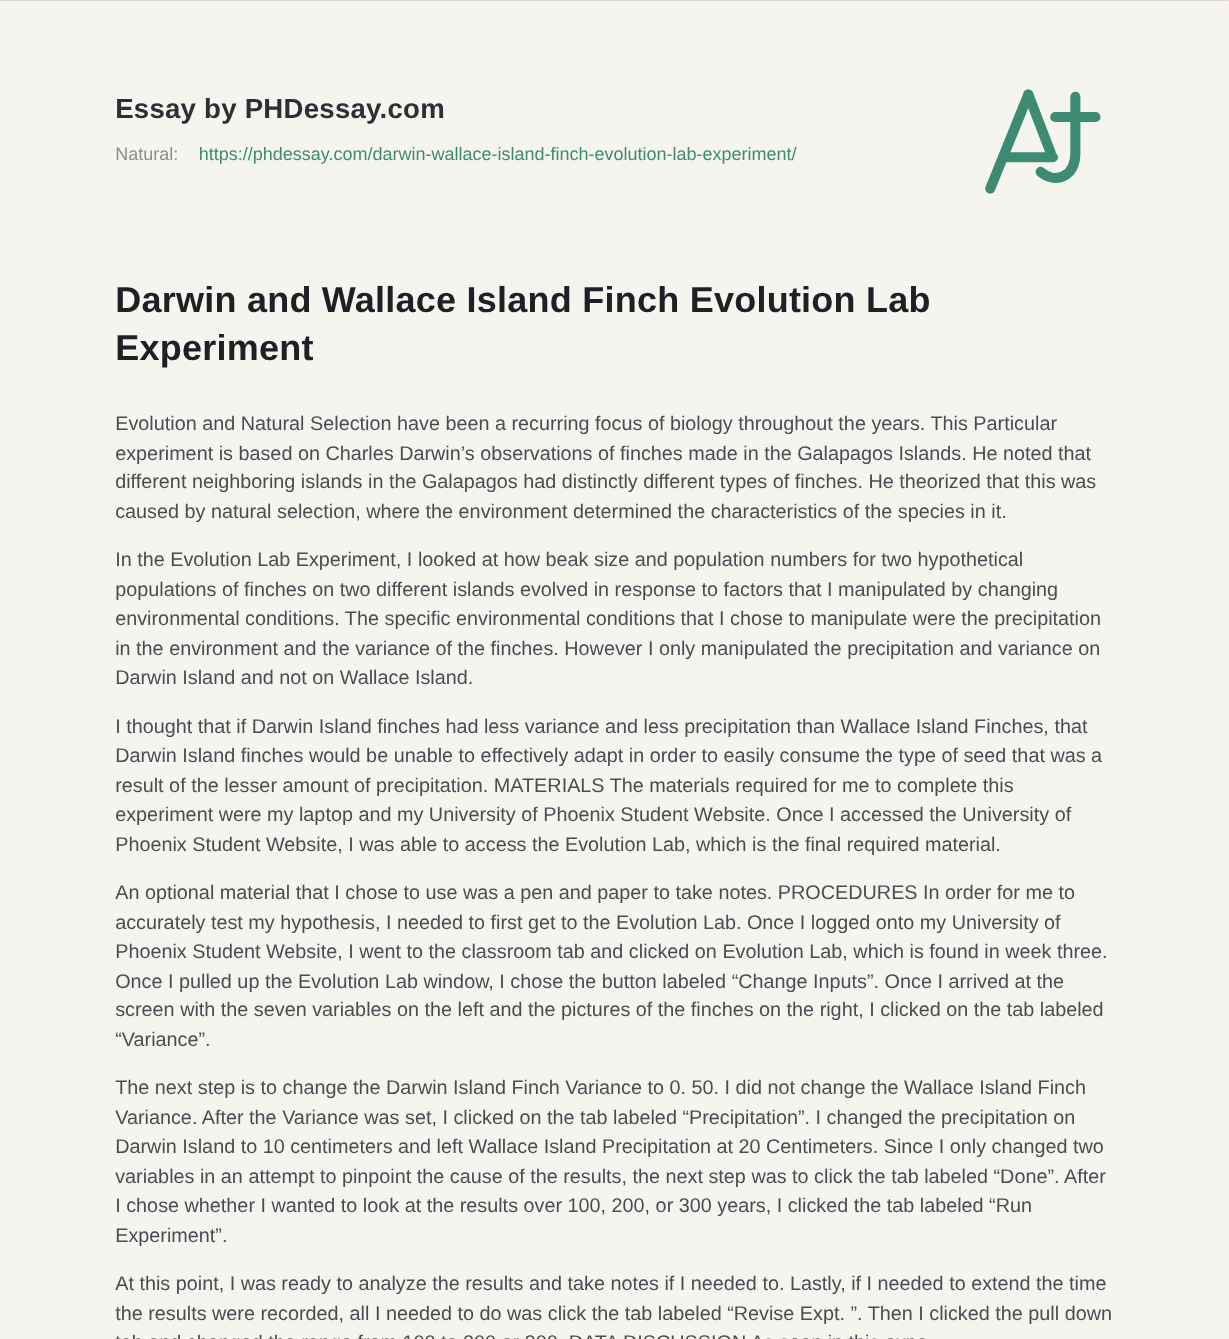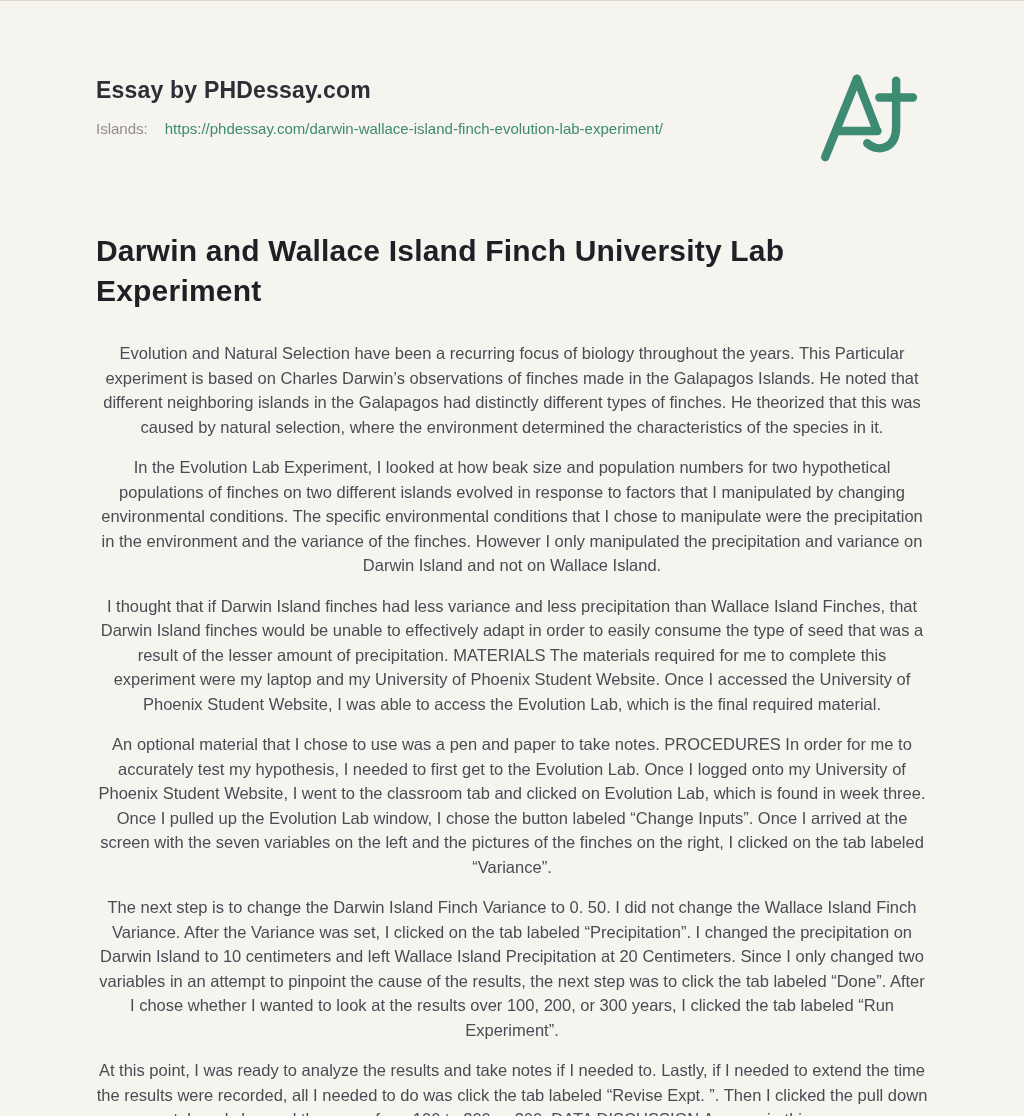--- a/index.html
+++ b/index.html
@@ -58,50 +58,49 @@
   }
   main {
     margin-top: 30px;
   }
   main p {
     font-size: 16.5px;
     line-height: 24.5px;
     color: #4b4b54;
     margin-bottom: 16px;
     max-width: 834px;
-    text-align: center;
   }
 </style>
 </head>
 <body>
 
 <div class="card">
 
   <header>
     <div class="head-left">
       <div class="brand">Essay by PHDessay.com</div>
       <div class="source-line">
-        <span class="source-label">Islands:</span><a class="source-url" href="#">https://phdessay.com/darwin-wallace-island-finch-evolution-lab-experiment/</a>
+        <span class="source-label">Natural:</span><a class="source-url" href="#">https://phdessay.com/darwin-wallace-island-finch-evolution-lab-experiment/</a>
       </div>
     </div>
 
     <div class="logo">
       <svg viewBox="0 0 120 100" width="112" height="94" aria-hidden="true">
         <g fill="none" stroke="#3d8b72" stroke-width="9" stroke-linecap="round" stroke-linejoin="round">
           <path d="M12 92 L46 8"></path>
           <path d="M46 8 L66 60"></path>
           <path d="M24 64 L68 64"></path>
           <path d="M70 28 L106 28"></path>
           <path d="M88 10 L88 60 C88 82 70 88 57 77"></path>
         </g>
       </svg>
     </div>
   </header>
 
-  <h1>Darwin and Wallace Island Finch University Lab Experiment</h1>
+  <h1>Darwin and Wallace Island Finch Evolution Lab Experiment</h1>
 
   <main>
     <p>Evolution and Natural Selection have been a recurring focus of biology throughout the years. This Particular experiment is based on Charles Darwin’s observations of finches made in the Galapagos Islands. He noted that different neighboring islands in the Galapagos had distinctly different types of finches. He theorized that this was caused by natural selection, where the environment determined the characteristics of the species in it.</p>
     <p>In the Evolution Lab Experiment, I looked at how beak size and population numbers for two hypothetical populations of finches on two different islands evolved in response to factors that I manipulated by changing environmental conditions. The specific environmental conditions that I chose to manipulate were the precipitation in the environment and the variance of the finches. However I only manipulated the precipitation and variance on Darwin Island and not on Wallace Island.</p>
     <p>I thought that if Darwin Island finches had less variance and less precipitation than Wallace Island Finches, that Darwin Island finches would be unable to effectively adapt in order to easily consume the type of seed that was a result of the lesser amount of precipitation. MATERIALS The materials required for me to complete this experiment were my laptop and my University of Phoenix Student Website. Once I accessed the University of Phoenix Student Website, I was able to access the Evolution Lab, which is the final required material.</p>
     <p>An optional material that I chose to use was a pen and paper to take notes. PROCEDURES In order for me to accurately test my hypothesis, I needed to first get to the Evolution Lab. Once I logged onto my University of Phoenix Student Website, I went to the classroom tab and clicked on Evolution Lab, which is found in week three. Once I pulled up the Evolution Lab window, I chose the button labeled “Change Inputs”. Once I arrived at the screen with the seven variables on the left and the pictures of the finches on the right, I clicked on the tab labeled “Variance”.</p>
     <p>The next step is to change the Darwin Island Finch Variance to 0. 50. I did not change the Wallace Island Finch Variance. After the Variance was set, I clicked on the tab labeled “Precipitation”. I changed the precipitation on Darwin Island to 10 centimeters and left Wallace Island Precipitation at 20 Centimeters. Since I only changed two variables in an attempt to pinpoint the cause of the results, the next step was to click the tab labeled “Done”. After I chose whether I wanted to look at the results over 100, 200, or 300 years, I clicked the tab labeled “Run Experiment”.</p>
     <p>At this point, I was ready to analyze the results and take notes if I needed to. Lastly, if I needed to extend the time the results were recorded, all I needed to do was click the tab labeled “Revise Expt. ”. Then I clicked the pull down tab and changed the range from 100 to 200 or 300. DATA DISCUSSION As seen in this expe</p>
   </main>
 

